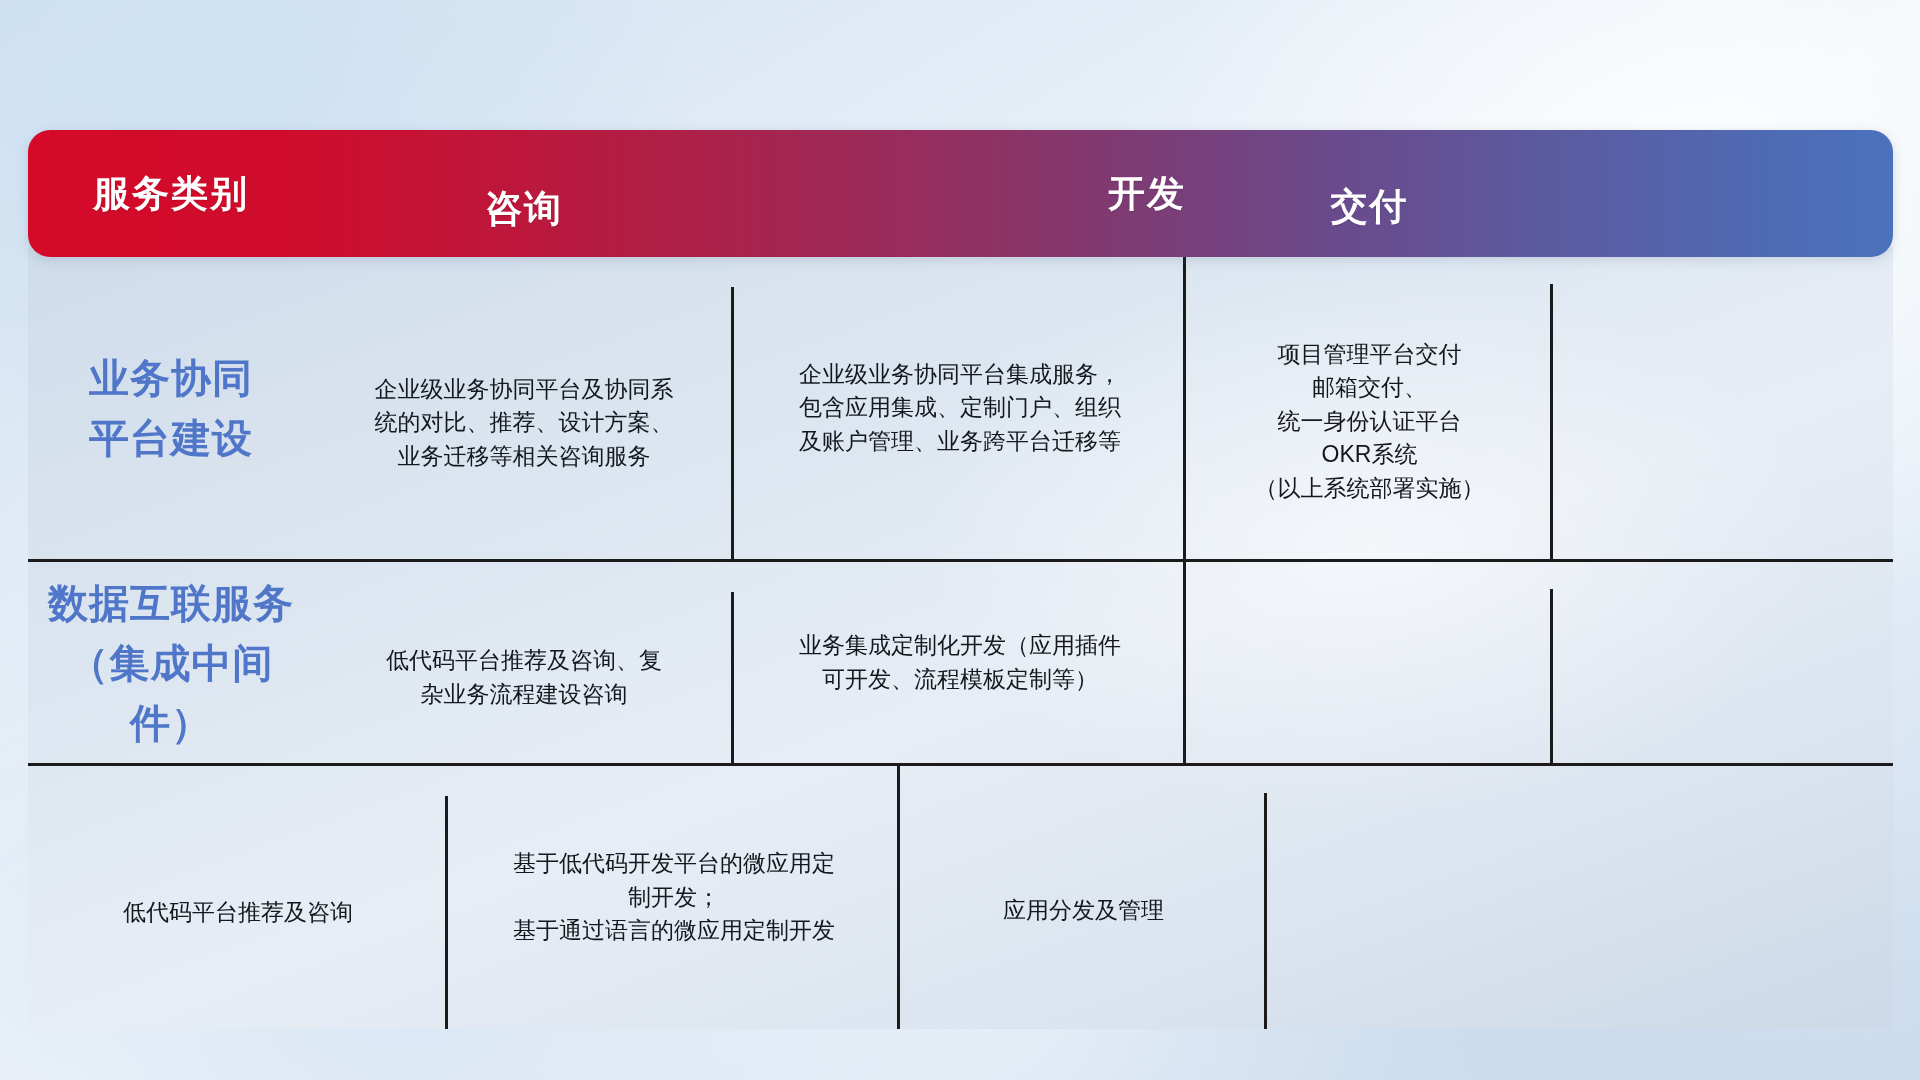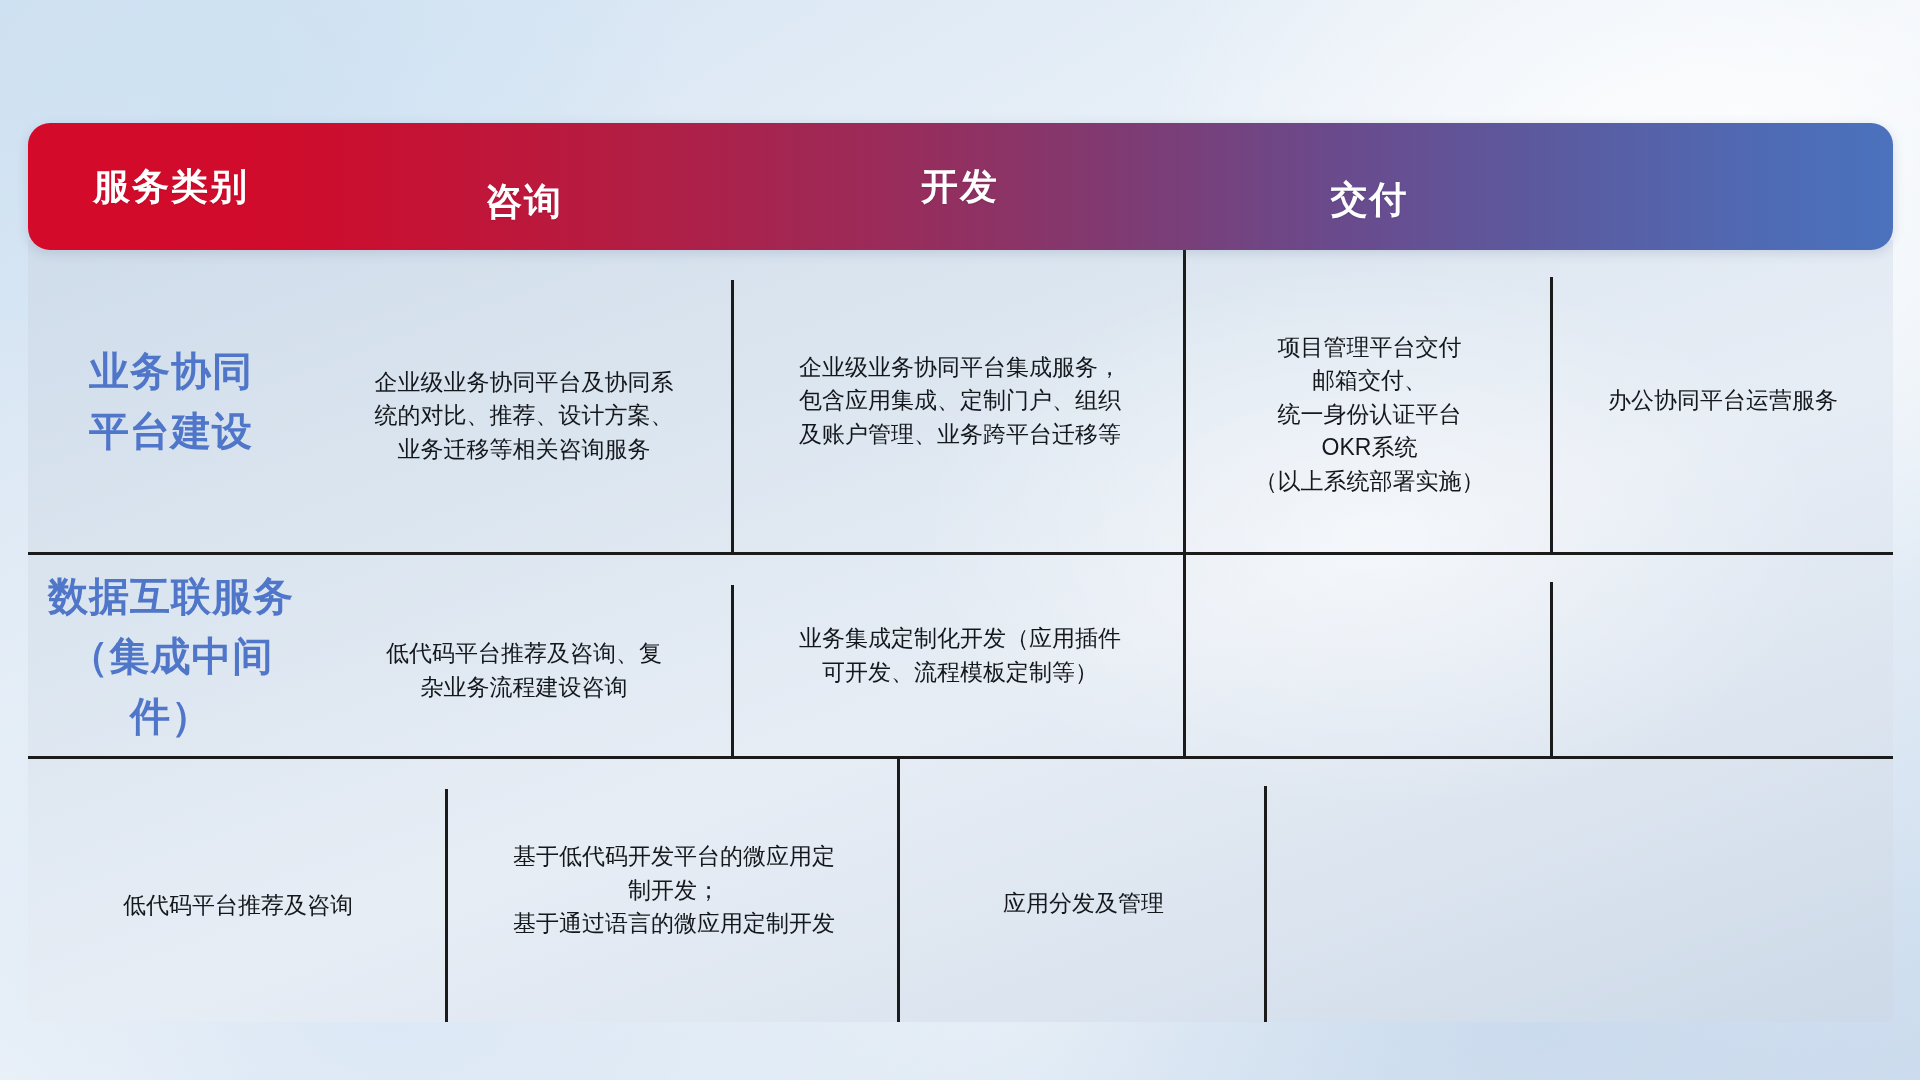--- a/index.html
+++ b/index.html
@@ -23,21 +23,21 @@
   .stage {
     position: relative;
     width: 1920px;
     height: 1080px;
   }
 
   
   .table-wrap {
     position: absolute;
     left: 28px;
-    top: 123px;
+    top: 130px;
     width: 1865px;
     height: 823px;
   }
 
   
   .header-row {
     position: relative;
     display: flex;
     height: 127px;
     border-radius: 22px;
@@ -64,21 +64,21 @@
     font-size: 37px;
     font-weight: 700;
     letter-spacing: 2px;
     text-shadow: 0 1px 2px rgba(0,0,0,0.12);
     white-space: nowrap;
   }
 
   
   .col-0 { width: 286px; flex: 0 0 286px; }
   .col-1 { width: 420px; flex: 0 0 420px; margin-top: 30px; }
-  .col-2 { width: 452px; flex: 0 0 452px; }
+  .col-2 { width: 452px; flex: 0 0 452px; justify-content: flex-end; }
   .col-3 { width: 367px; flex: 0 0 367px; margin-top: 27px; }
   .col-4 { width: 340px; flex: 0 0 340px; }
 
   
   .table-body {
     position: relative;
     margin-top: -10px;
     padding-top: 10px;
     background:
       radial-gradient(ellipse 700px 420px at 72% 38%, rgba(255,255,255,0.55) 0%, rgba(255,255,255,0) 65%),
@@ -169,23 +169,20 @@
 包含应用集成、定制门户、组织
 及账户管理、业务跨平台迁移等</span>
         </div>
         <div class="cell col-3 sep-right">
           <span class="cell-text">项目管理平台交付
 邮箱交付、
 统一身份认证平台
 OKR系统
 （以上系统部署实施）</span>
         </div>
-        <div class="cell col-4">
-          <span class="cell-text">办公协同平台运营服务</span>
-        </div>
       </div>
 
       <div class="body-row r2">
         <div class="cell cat-cell col-0">
           <span class="cell-text">数据互联服务
 （集成中间件）</span>
         </div>
         <div class="cell col-1 sep-right">
           <span class="cell-text">低代码平台推荐及咨询、复
 杂业务流程建设咨询</span>

